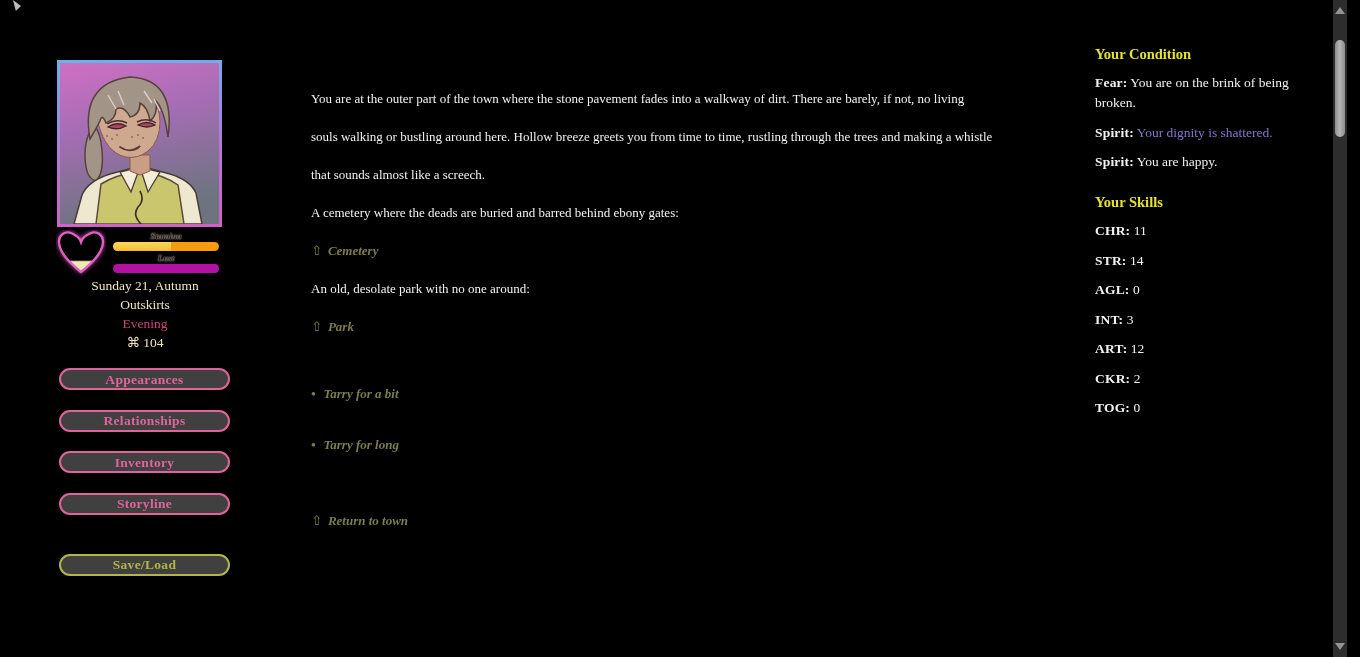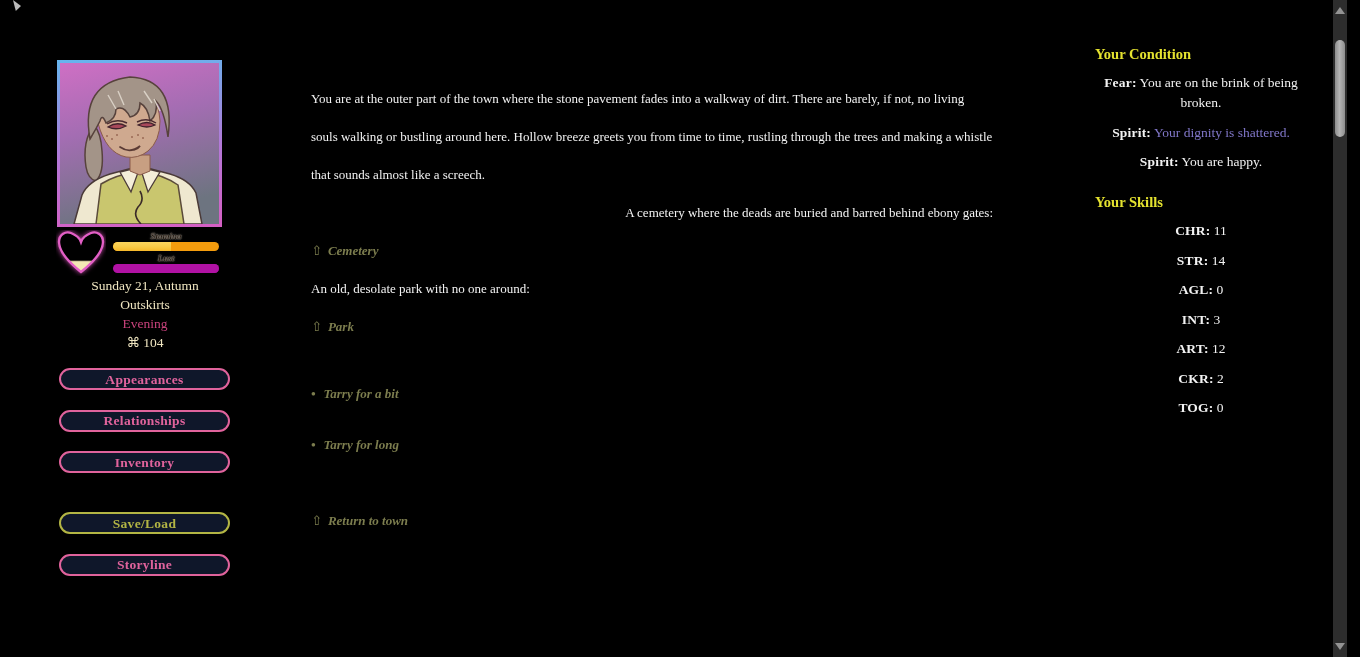--- a/index.html
+++ b/index.html
@@ -31,44 +31,44 @@
   .bar.stamina{background:var(--stamina-orange);}
   .bar.lust{background:#6e0a66;}
   .bar .fill{height:100%;border-radius:5px 0 0 5px;}
   .bar.stamina .fill{background:linear-gradient(180deg,#fbd55e,var(--stamina-fill) 55%,#f6b82a);}
   .bar.lust .fill{background:var(--lust-magenta);}
   .date-block{width:182px;margin-left:-3px;text-align:center;
     color:var(--date-cream);font-size:13.5px;line-height:19px;}
   .date-block .time{color:var(--time-pink);}
   .menu{margin-top:16px;margin-left:2px;}
   .menu-btn{display:block;box-sizing:border-box;width:171px;height:22px;margin:0 0 19.5px;
-    background:#0f172a;border:2px solid var(--button-pink);border-radius:12px;
+    background:#404040;border:2px solid var(--button-pink);border-radius:12px;
     color:var(--button-pink);font-family:inherit;font-size:13.5px;font-weight:bold;
     letter-spacing:.3px;line-height:17px;text-align:center;cursor:pointer;padding:0;}
   .menu-btn.save{border-color:var(--save-olive);color:var(--save-olive);margin-top:39px;}
   
   .story{position:absolute;left:311px;top:80px;width:682px;
     color:var(--text);font-size:13px;line-height:38px;}
   .story p{margin:0;}
   .choice{display:block;color:var(--link-olive);font-weight:bold;cursor:pointer;
     text-decoration:none;width:max-content;max-width:100%;font-style:italic;}
   .choice .arrow{margin-right:6px;}
   .choice .bullet{margin-right:8px;}
-  .mt-desc1{margin-top:27px;text-align:right;}
+  .mt-desc1{margin-top:27px;}
   .mt-desc2{margin-top:26px;}
   .mt-choice1{margin-top:29px;}
   .mt-choice2{margin-top:12.5px;}
   .mt-return{margin-top:38px;}
   
   .right-panel{position:absolute;left:1095px;top:44px;width:212px;
     color:var(--text);font-size:13.5px;line-height:20px;}
   .section-title{color:var(--heading-yellow);font-size:14.5px;font-weight:bold;
     margin:0 0 9px;line-height:20px;}
   .section-title.skills{margin-top:20px;}
-  .stat{margin:0 0 9.5px;text-align:center;}
+  .stat{margin:0 0 9.5px;}
   .stat b{letter-spacing:.2px;}
   .violet{color:var(--dignity-violet);}
   
   .scrollbar{position:absolute;top:0;right:13px;width:14px;height:657px;background:#2d2d2d;}
   .sb-arrow{position:absolute;left:2px;width:0;height:0;border-left:5px solid transparent;
     border-right:5px solid transparent;cursor:pointer;}
   .sb-arrow.up{top:7px;border-bottom:7px solid #939393;}
   .sb-arrow.down{bottom:7px;border-top:7px solid #939393;}
   .sb-thumb{position:absolute;left:2px;top:40px;width:10px;height:97px;border-radius:5px;
     background:linear-gradient(90deg,#8d8d8d,#b4b4b4 45%,#8d8d8d);cursor:pointer;}
@@ -152,22 +152,22 @@
       <div>Sunday 21, Autumn</div>
       <div>Outskirts</div>
       <div class="time">Evening</div>
       <div class="money"><span>⌘</span> <span>104</span></div>
     </div>
 
     <nav class="menu">
       <button class="menu-btn">Appearances</button>
       <button class="menu-btn">Relationships</button>
       <button class="menu-btn">Inventory</button>
+      <button class="menu-btn">Storyline</button>
       <button class="menu-btn save">Save/Load</button>
-      <button class="menu-btn">Storyline</button>
     </nav>
   </aside>
 
   <main class="story">
     <p>You are at the outer part of the town where the stone pavement fades into a walkway of dirt. There are barely, if not, no living souls walking or bustling around here. Hollow breeze greets you from time to time, rustling through the trees and making a whistle that sounds almost like a screech.</p>
 
     <p class="mt-desc1">A cemetery where the deads are buried and barred behind ebony gates:</p>
     <a class="choice"><span class="arrow">⇧</span><span>Cemetery</span></a>
 
     <p class="mt-desc2">An old, desolate park with no one around:</p>

